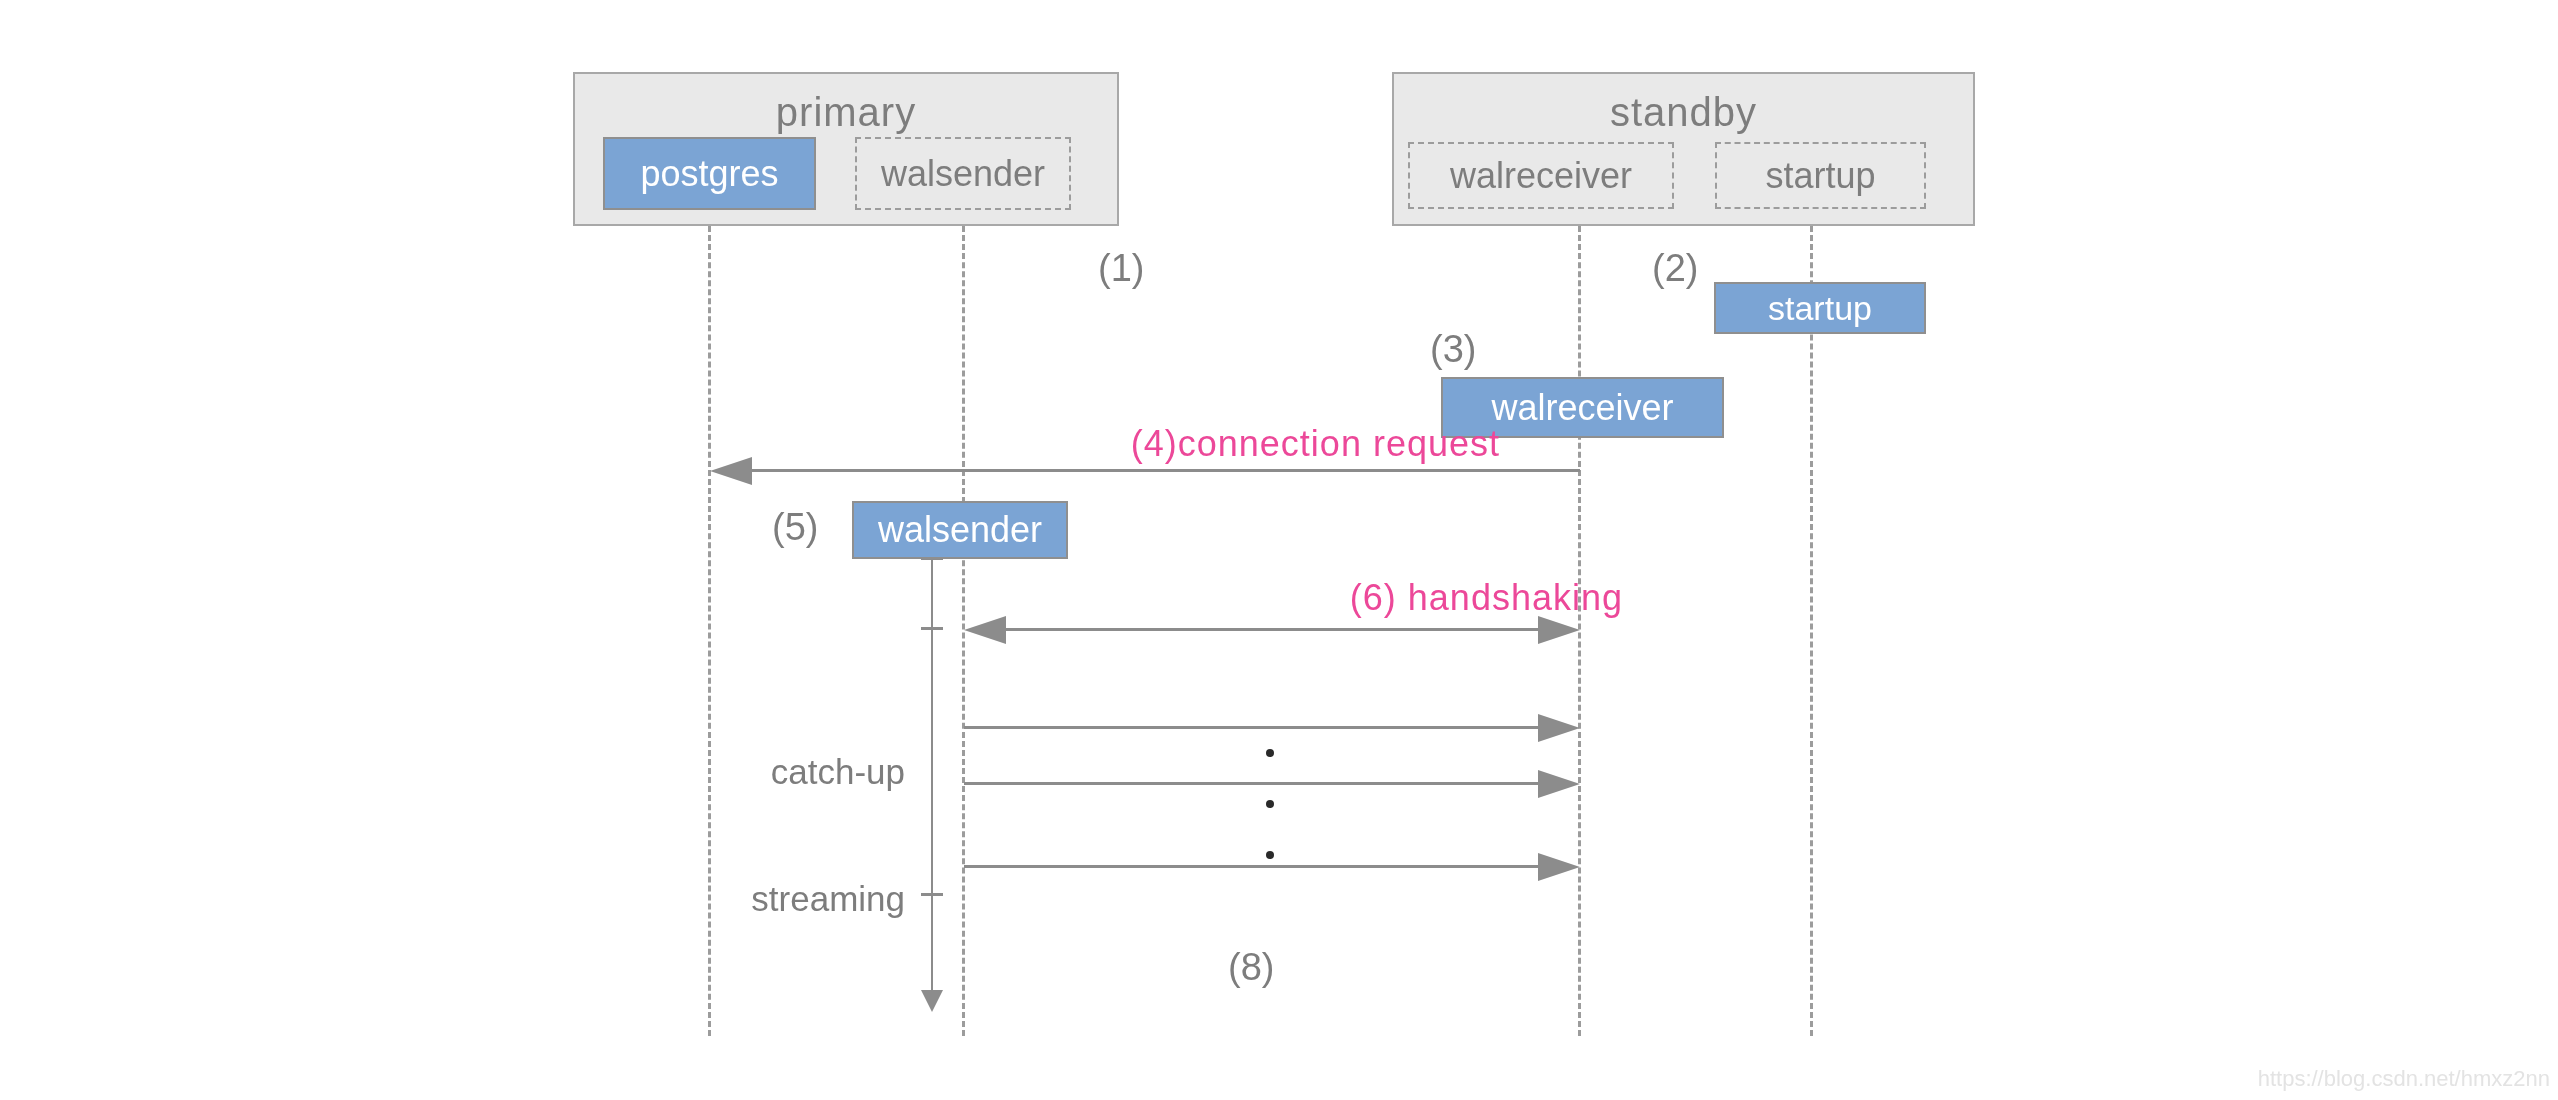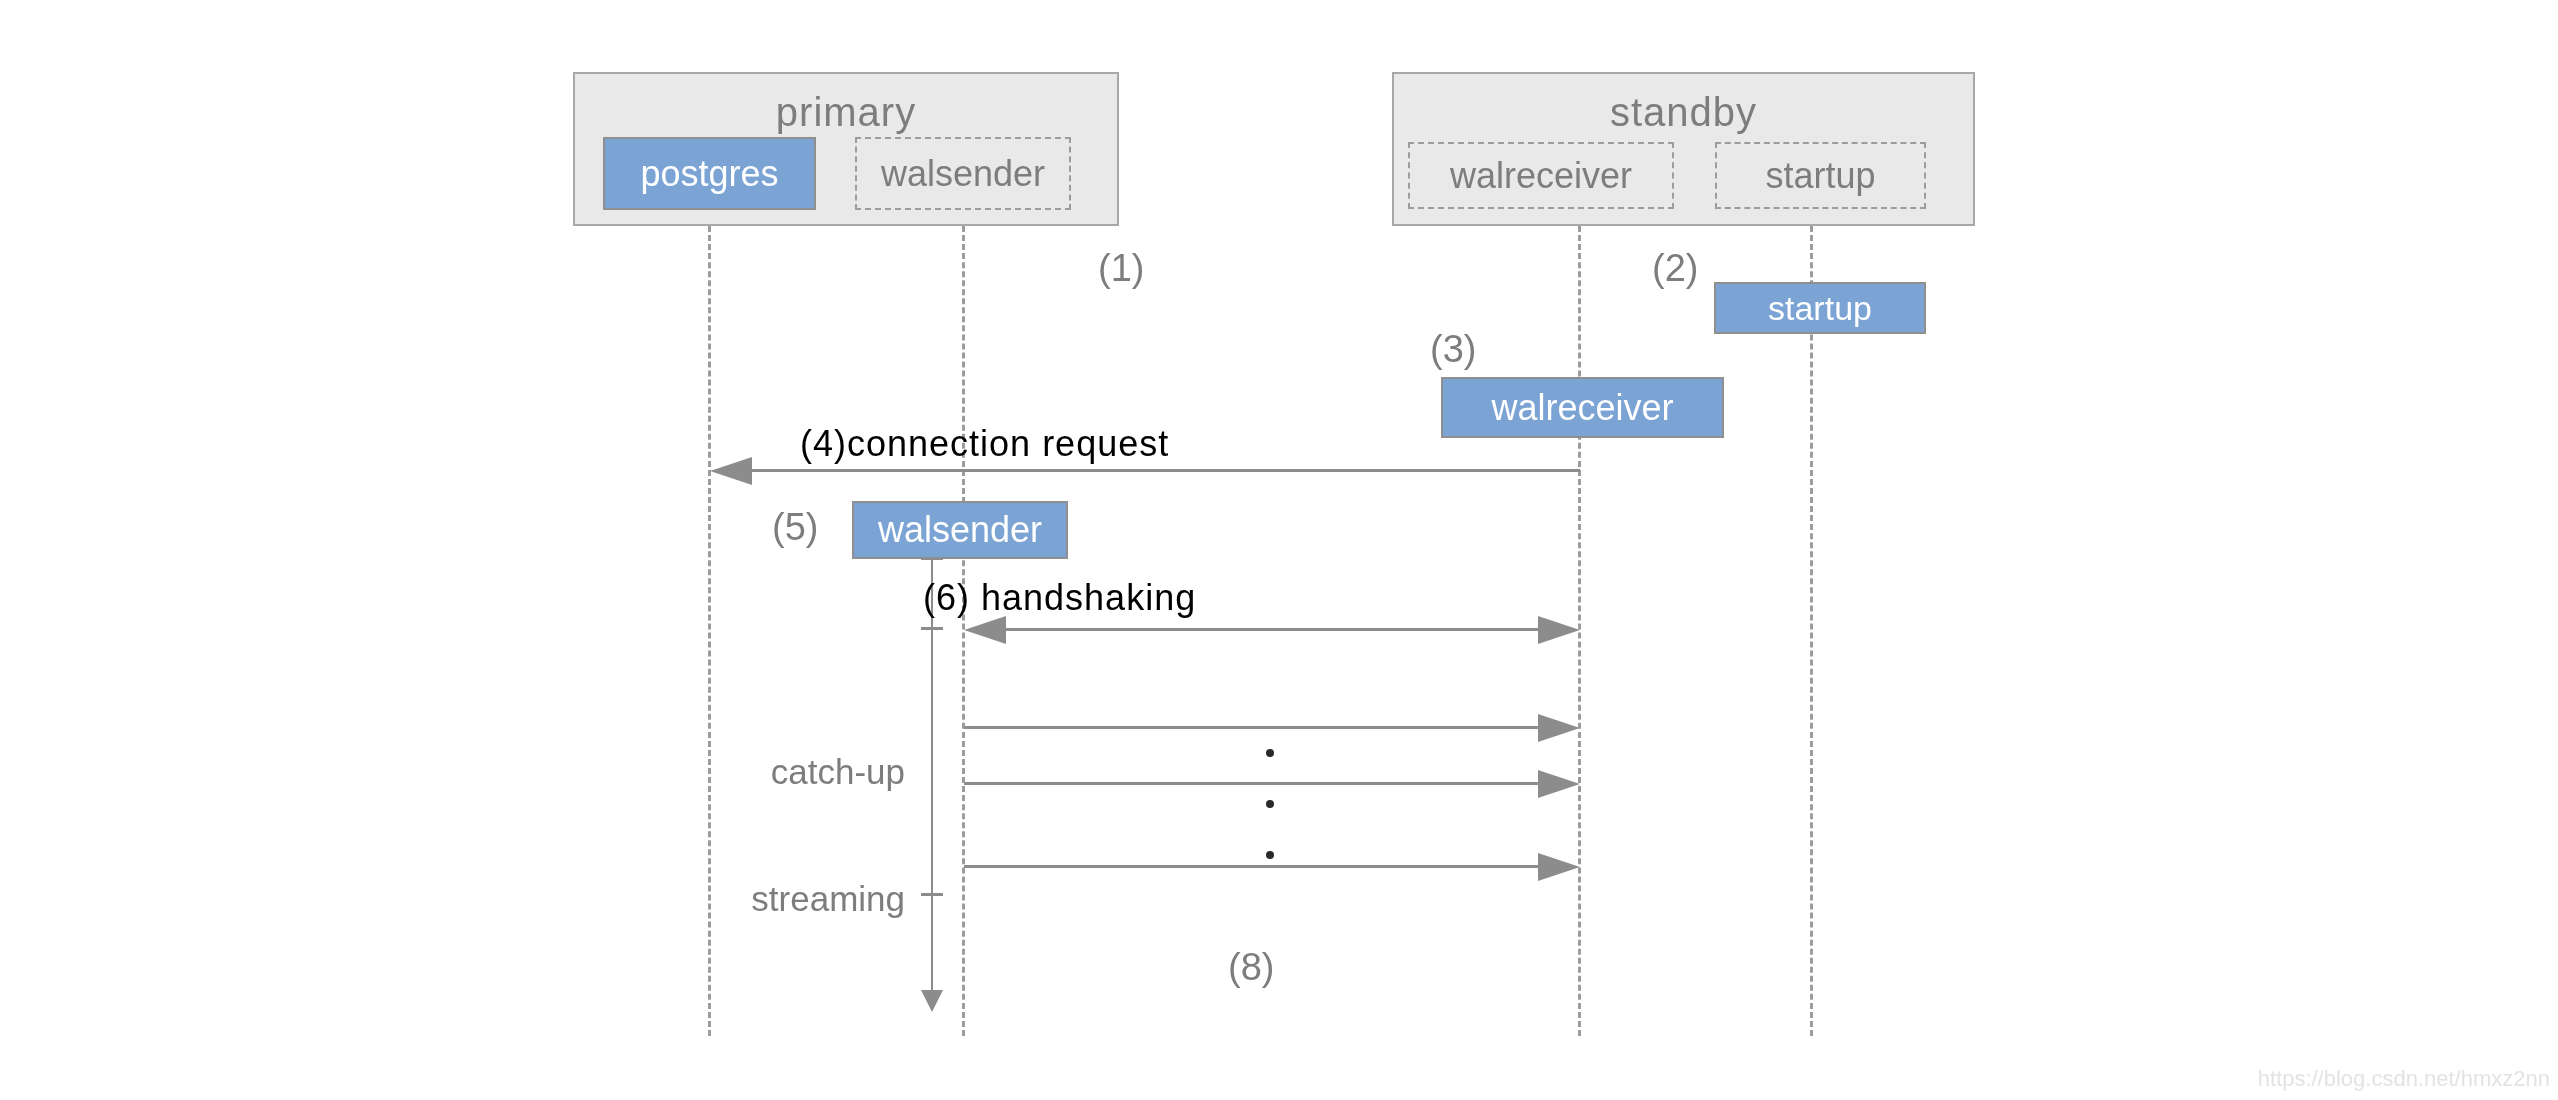--- a/index.html
+++ b/index.html
@@ -50,23 +50,23 @@
     color: #ffffff;
   }
   .step {
     position: absolute;
     font-size: 38px;
     color: #7d7d7d;
   }
   .msg-label {
     position: absolute;
     width: 700px;
-    text-align: left;
+    text-align: right;
     font-size: 36px;
-    color: #000000;
+    color: #ec4899;
     letter-spacing: 1px;
   }
   .hline { position: absolute; height: 3px; background: #8c8c8c; }
   .head-left {
     position: absolute; width: 0; height: 0;
     border-top: 14px solid transparent;
     border-bottom: 14px solid transparent;
     border-right: 42px solid #8c8c8c;
   }
   .head-right {

